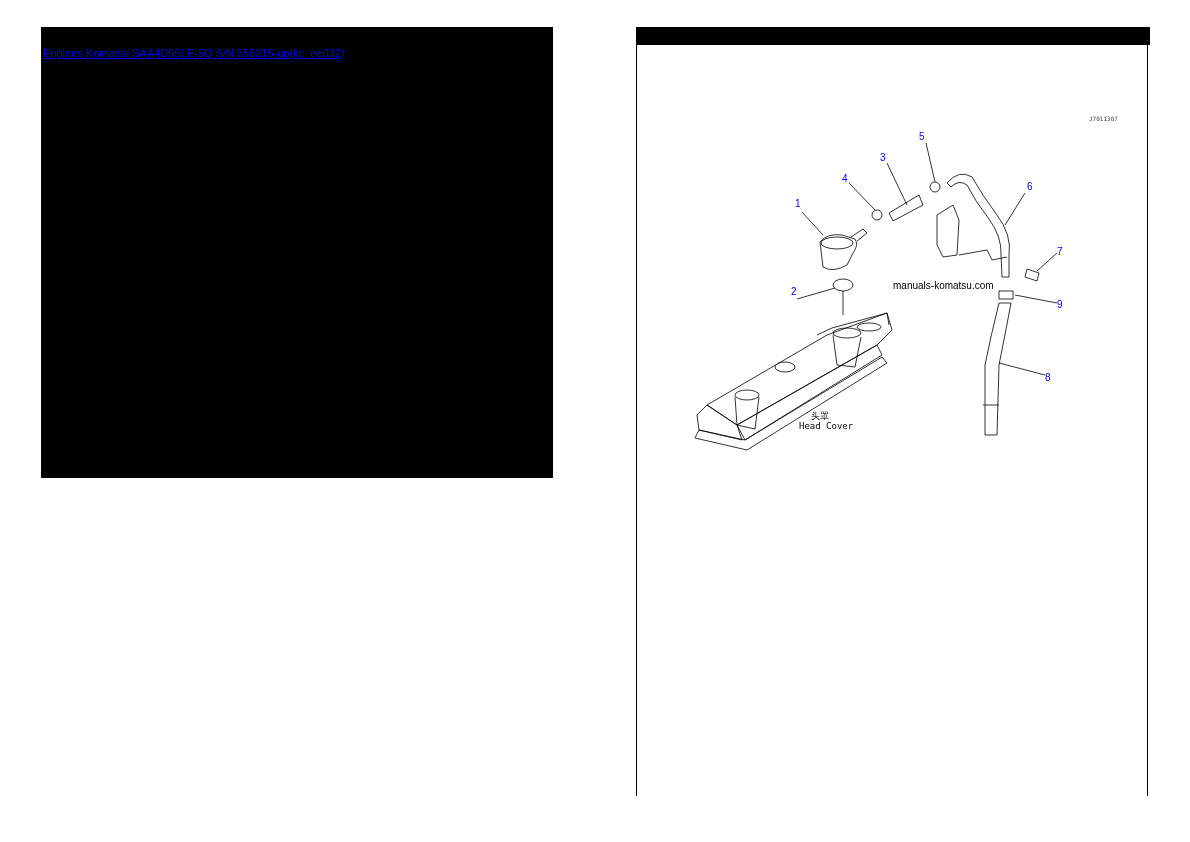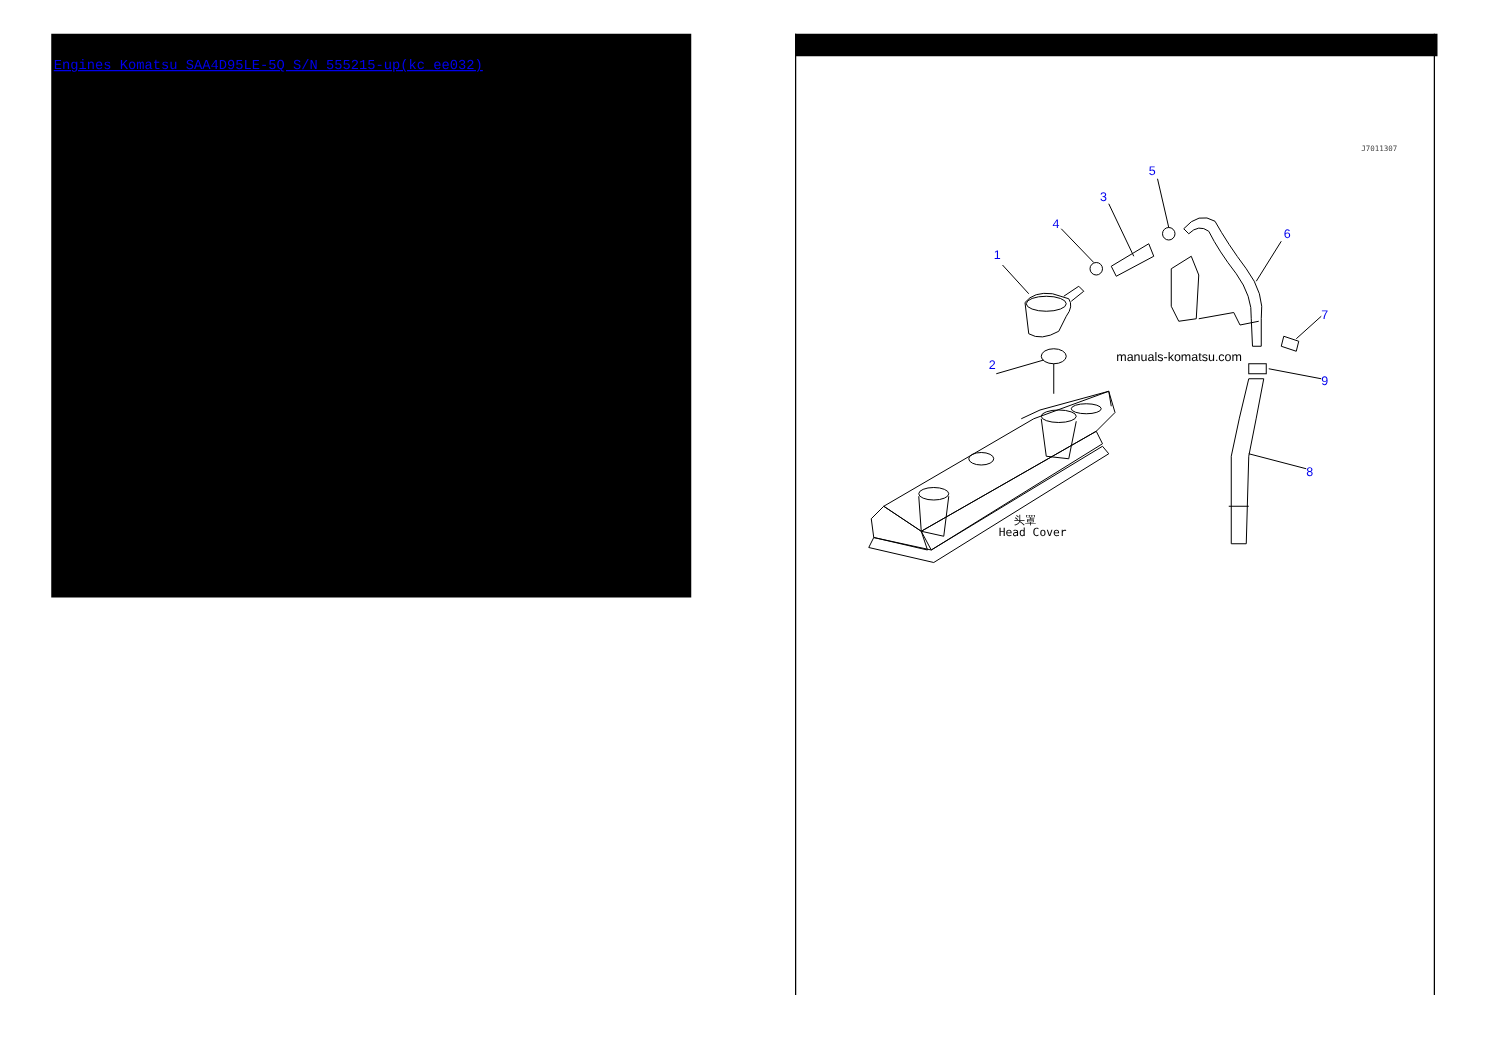--- a/index.html
+++ b/index.html
@@ -1,18 +1,18 @@
 <!DOCTYPE html>
 <html><head>
 <meta charset="utf-8">
 <style>
   html, body { margin: 0; padding: 0; background: #ffffff; }
   body { width: 1190px; height: 842px; position: relative; overflow: hidden; font-family: "Liberation Serif", serif; }
   .left-box { position: absolute; left: 41px; top: 27px; width: 512px; height: 451px; background: #000000; }
-  .title-link { position: absolute; left: 2px; top: 20px; font-family: Liberation Mono, monospace; font-size: 11px; color: #0000ee; text-decoration: underline; white-space: nowrap; }
+  .title-link { position: absolute; left: 2px; top: 20px; font-family: Liberation Sans, sans-serif; font-size: 11px; color: #0000ee; text-decoration: underline; white-space: nowrap; }
   .right-panel { position: absolute; left: 636px; top: 27px; width: 512px; height: 769px; border-left: 1px solid #000; border-right: 1px solid #000; box-sizing: border-box; background: #fff; }
   .right-header { position: absolute; left: -1px; top: 0; width: 514px; height: 18px; background: #000; }
   .diagram { position: absolute; left: 0; top: 18px; width: 510px; height: 460px; }
   .diagram svg { width: 100%; height: 100%; }
   .lbl { font-family: "Liberation Sans", sans-serif; font-size: 10px; fill: #0000ee; }
   .wm { font-family: "Liberation Sans", sans-serif; font-size: 10px; fill: #000; }
   .cap { font-family: "DejaVu Sans Mono", monospace; font-size: 9px; fill: #000; }
   .code { font-family: "DejaVu Sans Mono", monospace; font-size: 6px; fill: #444; }
 </style>
 </head>

